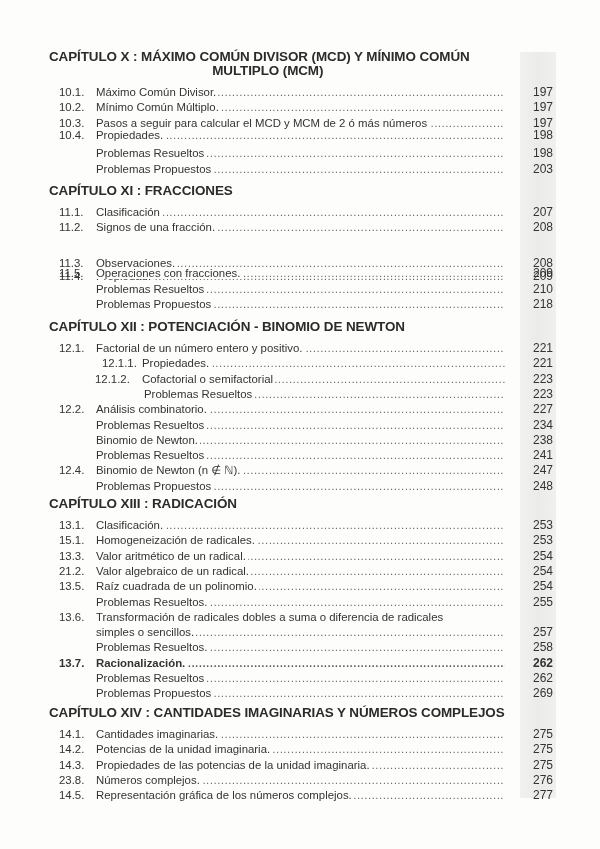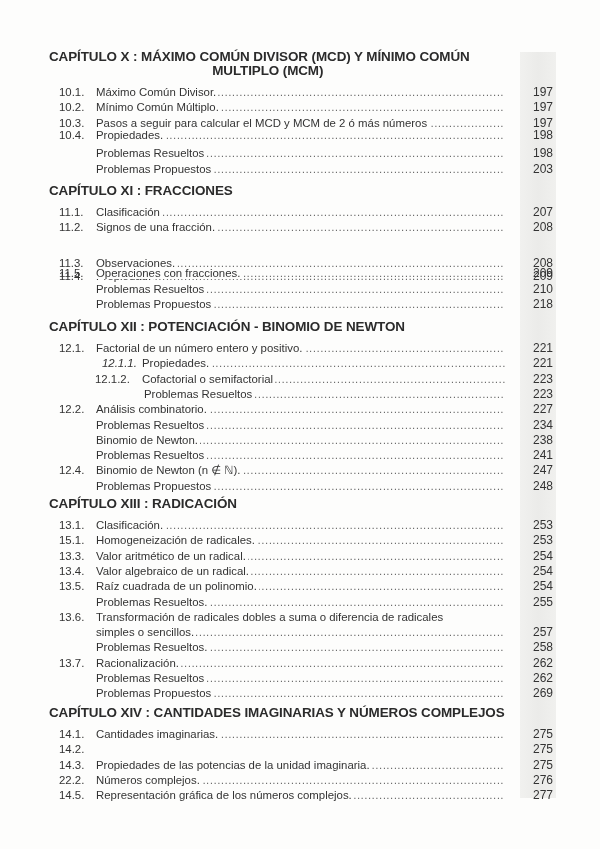--- a/index.html
+++ b/index.html
@@ -105,21 +105,21 @@
       <span class="lbl-wrap" style="left: 96px;"><span class="fill">................................................................................................................................................................</span><span class="txt">Problemas Propuestos </span></span>
       <span class="page">218</span>
     </div>
     <div class="chapter" style="top: 320px;"><span>CAPÍTULO XII : POTENCIACIÓN - BINOMIO DE NEWTON</span></div>
     <div class="row" style="top: 341px;">
       <span class="num" style="left: 59px;">12.1.</span>
       <span class="lbl-wrap" style="left: 96px;"><span class="fill">................................................................................................................................................................</span><span class="txt">Factorial de un número entero y positivo. </span></span>
       <span class="page">221</span>
     </div>
     <div class="row" style="top: 356.3px;">
-      <span class="num" style="left: 102px; font-style: italic;">12.1.1.</span>
+      <span class="num" style="left: 102px;">12.1.1.</span>
       <span class="lbl-wrap" style="left: 142px;"><span class="fill">................................................................................................................................................................</span><span class="txt">Propiedades. </span></span>
       <span class="page">221</span>
     </div>
     <div class="row" style="top: 371.6px;">
       <span class="num" style="left: 95px;">12.1.2.</span>
       <span class="lbl-wrap" style="left: 142px;"><span class="fill">................................................................................................................................................................</span><span class="txt">Cofactorial o semifactorial </span></span>
       <span class="page">223</span>
     </div>
     <div class="row" style="top: 386.9px;">
       <span class="lbl-wrap" style="left: 144px;"><span class="fill">................................................................................................................................................................</span><span class="txt">Problemas Resueltos </span></span>
@@ -162,21 +162,21 @@
       <span class="num" style="left: 59px;">15.1.</span>
       <span class="lbl-wrap" style="left: 96px;"><span class="fill">................................................................................................................................................................</span><span class="txt">Homogeneización de radicales. </span></span>
       <span class="page">253</span>
     </div>
     <div class="row" style="top: 548.6px;">
       <span class="num" style="left: 59px;">13.3.</span>
       <span class="lbl-wrap" style="left: 96px;"><span class="fill">................................................................................................................................................................</span><span class="txt">Valor aritmético de un radical. </span></span>
       <span class="page">254</span>
     </div>
     <div class="row" style="top: 563.9px;">
-      <span class="num" style="left: 59px;">13.4.</span>
+      <span class="num" style="left: 59px;">21.2.</span>
       <span class="lbl-wrap" style="left: 96px;"><span class="fill">................................................................................................................................................................</span><span class="txt">Valor algebraico de un radical. </span></span>
       <span class="page">254</span>
     </div>
     <div class="row" style="top: 579.2px;">
       <span class="num" style="left: 59px;">13.5.</span>
       <span class="lbl-wrap" style="left: 96px;"><span class="fill">................................................................................................................................................................</span><span class="txt">Raíz cuadrada de un polinomio. </span></span>
       <span class="page">254</span>
     </div>
     <div class="row" style="top: 594.5px;">
       <span class="lbl-wrap" style="left: 96px;"><span class="fill">................................................................................................................................................................</span><span class="txt">Problemas Resueltos. </span></span>
@@ -187,51 +187,51 @@
       <span class="lbl-wrap" style="left: 96px;"><span class="txt">Transformación de radicales dobles a suma o diferencia de radicales</span></span>
     </div>
     <div class="row" style="top: 625.1px;">
       <span class="lbl-wrap" style="left: 96px;"><span class="fill">................................................................................................................................................................</span><span class="txt">simples o sencillos. </span></span>
       <span class="page">257</span>
     </div>
     <div class="row" style="top: 640.4px;">
       <span class="lbl-wrap" style="left: 96px;"><span class="fill">................................................................................................................................................................</span><span class="txt">Problemas Resueltos. </span></span>
       <span class="page">258</span>
     </div>
-    <div class="row" style="top: 655.7px;">
+    <div class="row" style="top: 655.7px; font-weight: bold;">
       <span class="num" style="left: 59px;">13.7.</span>
       <span class="lbl-wrap" style="left: 96px;"><span class="fill">................................................................................................................................................................</span><span class="txt">Racionalización. </span></span>
       <span class="page">262</span>
     </div>
     <div class="row" style="top: 671px;">
       <span class="lbl-wrap" style="left: 96px;"><span class="fill">................................................................................................................................................................</span><span class="txt">Problemas Resueltos </span></span>
       <span class="page">262</span>
     </div>
     <div class="row" style="top: 686.3px;">
       <span class="lbl-wrap" style="left: 96px;"><span class="fill">................................................................................................................................................................</span><span class="txt">Problemas Propuestos </span></span>
       <span class="page">269</span>
     </div>
     <div class="chapter" style="top: 706px;"><span>CAPÍTULO XIV : CANTIDADES IMAGINARIAS Y NÚMEROS COMPLEJOS</span></div>
     <div class="row" style="top: 727px;">
       <span class="num" style="left: 59px;">14.1.</span>
       <span class="lbl-wrap" style="left: 96px;"><span class="fill">................................................................................................................................................................</span><span class="txt">Cantidades imaginarias. </span></span>
       <span class="page">275</span>
     </div>
     <div class="row" style="top: 742.3px;">
       <span class="num" style="left: 59px;">14.2.</span>
-      <span class="lbl-wrap" style="left: 96px;"><span class="fill">................................................................................................................................................................</span></span>
+      <span class="lbl-wrap" style="left: 96px;"><span class="fill">................................................................................................................................................................</span><span class="txt">Potencias de la unidad imaginaria. </span></span>
       <span class="page">275</span>
     </div>
     <div class="row" style="top: 757.6px;">
       <span class="num" style="left: 59px;">14.3.</span>
       <span class="lbl-wrap" style="left: 96px;"><span class="fill">................................................................................................................................................................</span><span class="txt">Propiedades de las potencias de la unidad imaginaria. </span></span>
       <span class="page">275</span>
     </div>
     <div class="row" style="top: 772.9px;">
-      <span class="num" style="left: 59px;">22.2.</span>
+      <span class="num" style="left: 59px;">23.8.</span>
       <span class="lbl-wrap" style="left: 96px;"><span class="fill">................................................................................................................................................................</span><span class="txt">Números complejos. </span></span>
       <span class="page">276</span>
     </div>
     <div class="row" style="top: 788.2px;">
       <span class="num" style="left: 59px;">14.5.</span>
       <span class="lbl-wrap" style="left: 96px;"><span class="fill">................................................................................................................................................................</span><span class="txt">Representación gráfica de los números complejos. </span></span>
       <span class="page">277</span>
     </div>
   </div>
 

